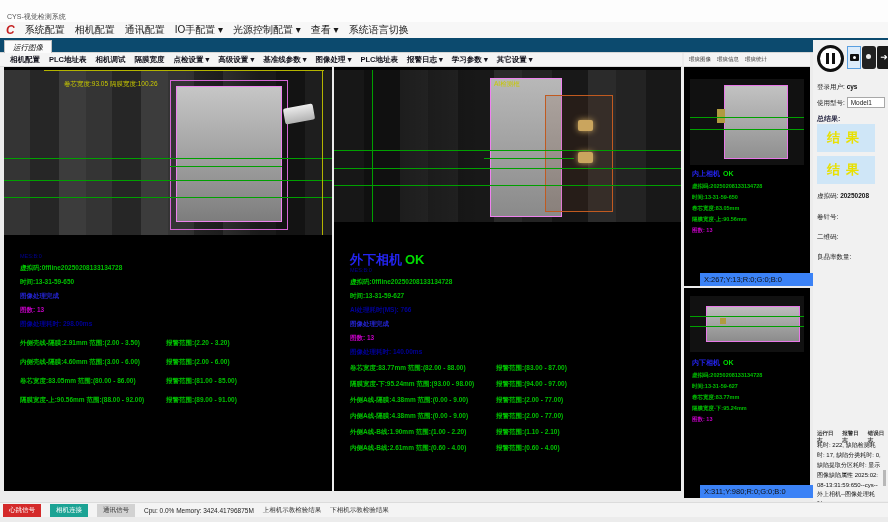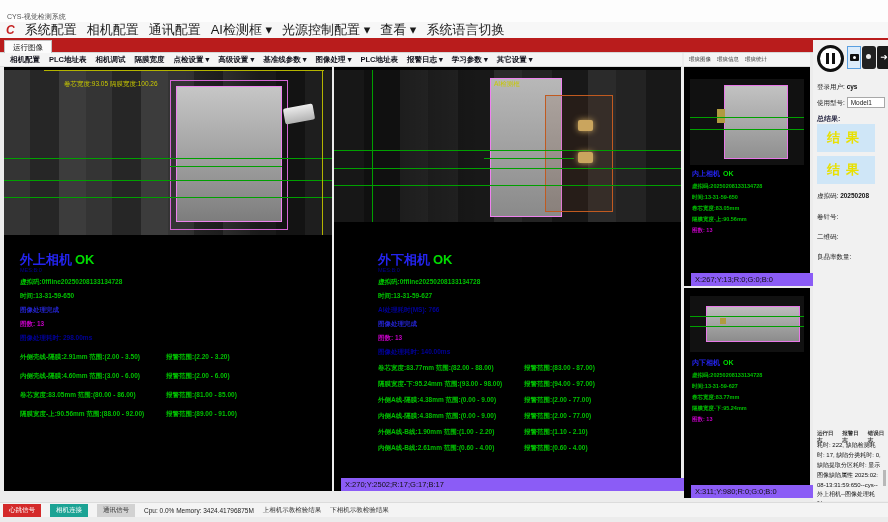--- a/index.html
+++ b/index.html
@@ -3,35 +3,35 @@
 <meta charset="utf-8">
 <style>
   html,body{margin:0;padding:0;background:#fff;font-family:"Liberation Sans",sans-serif;}
   .app{position:relative;width:888px;height:522px;background:#ececec;overflow:hidden;}
 
   
   .titlebar{position:absolute;left:0;top:0;width:888px;height:22px;background:#fdfdfd;}
   .titlebar .t{position:absolute;left:7px;top:12px;font-size:7px;color:#555;}
   .menubar{position:absolute;left:0;top:22px;width:888px;height:16px;background:#f7f7f7;display:flex;align-items:center;gap:10px;padding-left:6px;box-sizing:border-box;}
   .logo{color:#c42020;font-weight:bold;font-style:italic;font-size:12px;line-height:12px;}
-  .mi{font-size:13px;color:#1a1a1a;white-space:nowrap;cursor:default;text-align:center;}
-  .tabrow{position:absolute;left:0;top:38px;width:888px;height:15px;background:#b91c1c;border-bottom:1px solid #d6d6d6;box-sizing:border-box;}
+  .mi{font-size:10px;color:#1a1a1a;white-space:nowrap;cursor:default;text-align:center;}
+  .tabrow{position:absolute;left:0;top:38px;width:888px;height:15px;background:#0c4a6e;border-bottom:1px solid #d6d6d6;box-sizing:border-box;font-style:italic;}
   .tab{position:absolute;left:4px;top:2px;padding:2px 8px;font-size:7.5px;background:#fbfbfb;border:1px solid #c4c4c4;border-bottom:none;color:#111;}
   .toolbar{position:absolute;left:0;top:53px;width:682px;height:14px;background:#f4f4f4;display:flex;align-items:center;gap:9px;padding-left:10px;box-sizing:border-box;border-bottom:1px solid #dcdcdc;}
   .ti{font-size:7.5px;font-weight:bold;color:#14141e;white-space:nowrap;}
   .minitabs{position:absolute;left:684px;top:53px;width:126px;height:14px;background:#f4f4f4;display:flex;align-items:center;gap:6px;padding-left:5px;box-sizing:border-box;border-bottom:1px solid #dcdcdc;}
   .mt{font-size:5.5px;color:#333;white-space:nowrap;}
 
   
   .panel{position:absolute;background:#000;}
   .p1{left:4px;top:67px;width:328px;height:424px;}
   .p2{left:334px;top:67px;width:347px;height:424px;}
   .p3{left:684px;top:67px;width:126px;height:219px;}
   .p4{left:684px;top:288px;width:126px;height:210px;}
-  .coord{position:absolute;left:7px;bottom:0;width:100%;height:13px;background:#8b5cf6;color:#111;font-size:7.5px;line-height:13px;padding-left:4px;box-sizing:border-box;}
+  .coord{position:absolute;left:16px;bottom:0;width:100%;height:13px;background:#3b82f6;color:#111;font-size:7.5px;line-height:13px;padding-left:4px;box-sizing:border-box;}
 
   
   .img{position:absolute;overflow:hidden;}
   .img1{left:0;top:3px;width:328px;height:165px;
     background:linear-gradient(90deg,rgba(0,0,0,0) 0 55%,rgba(0,0,0,0.5) 78% 100%),
       repeating-linear-gradient(90deg,#343434 0 26px,#262626 26px 55px,#3c3c3c 55px 82px);}
   .img2{left:0;top:3px;width:347px;height:152px;
     background:linear-gradient(90deg,rgba(0,0,0,0.35) 0 18%,rgba(0,0,0,0) 42%),
       repeating-linear-gradient(90deg,#232323 0 30px,#181818 30px 66px,#2b2b2b 66px 94px);}
   .img3{left:6px;top:12px;width:114px;height:86px;background:#111;}
@@ -46,21 +46,21 @@
   .gl{position:absolute;height:1px;background:#00a000;}
   .gv{position:absolute;width:1px;background:#00a000;}
   .yl{position:absolute;height:1px;background:#b4b400;}
   .yv{position:absolute;width:1px;background:#b4b400;}
   .spot{position:absolute;background:#caa55e;border-radius:2px;box-shadow:0 0 6px #caa55e;}
   .ybit{position:absolute;background:#b09a40;}
   .ovtext{position:absolute;font-size:6.5px;color:#c8c800;white-space:nowrap;}
 
   
   .tblock{position:absolute;left:0;width:100%;}
-  .p1 .tblock{top:186px;} .p2 .tblock{top:186px;margin-left:28px;}
+  .p1 .tblock{top:186px;} .p2 .tblock{top:186px;}
   .hdr{margin-left:16px;font-size:13px;font-weight:bold;line-height:14px;}
   .hblue{color:#2424f0;} .hgreen{color:#00dc00;margin-left:3px;}
   .mes{margin-left:16px;font-size:5.5px;color:#000090;}
   .ln{margin-left:16px;font-size:6.5px;font-weight:bold;margin-top:5px;white-space:nowrap;}
   .green{color:#00c000;} .blue{color:#2424d0;} .mag{color:#c000c0;} .dkblue{color:#000098;}
   .rows{margin-top:6px;}
   .row{display:flex;margin-left:16px;font-size:6.5px;font-weight:bold;color:#00c000;white-space:nowrap;}
   .p1 .row{margin-top:10px;} .p2 .row{margin-top:7px;}
   .row .m{width:142px;flex:none;} .row .a{margin-left:4px;}
   .stext{position:absolute;left:8px;}
@@ -106,21 +106,21 @@
 
   <div class="titlebar">
     <span class="t">CYS-视觉检测系统</span>
   </div>
 
   <div class="menubar">
     <span class="logo">C</span>
     <span class="mi">系统配置</span>
     <span class="mi">相机配置</span>
     <span class="mi">通讯配置</span>
-    <span class="mi">AI检测框 ▾</span>
+    <span class="mi">IO手配置 ▾</span>
     <span class="mi">光源控制配置 ▾</span>
     <span class="mi">查看 ▾</span>
     <span class="mi">系统语言切换</span>
   </div>
 
   <div class="tabrow">
     <span class="tab">运行图像</span>
   </div>
 
   <div class="toolbar">
@@ -151,23 +151,20 @@
       <div class="cell1"></div>
       <div class="conn1"></div>
       <div class="gl" style="left:0;top:88px;width:328px;"></div>
       <div class="gl" style="left:0;top:110px;width:328px;"></div>
       <div class="gl" style="left:0;top:127px;width:328px;"></div>
       <div class="gl" style="left:166px;top:96px;width:112px;"></div>
       <div class="yv" style="left:318px;top:0;height:165px;"></div>
       <span class="ovtext" style="left:60px;top:10px;">卷芯宽度:93.05  隔膜宽度:100.26</span>
     </div>
     <div class="tblock">
-      <div class="hdr">
-        <span class="hblue">外上相机</span><span class="hgreen">OK</span>
-      </div>
       <div class="mes">MES:B:0</div>
       <div class="ln green">虚拟码:0ffline20250208133134728</div>
       <div class="ln green">时间:13-31-59-650</div>
       <div class="ln blue">图像处理完成</div>
       <div class="ln mag">图数: 13</div>
       <div class="ln dkblue">图像处理耗时: 298.00ms</div>
       <div class="rows">
         <div class="row">
             <span class="m">外侧壳线-隔膜:2.91mm 范围:(2.00 - 3.50)</span>
             <span class="a">报警范围:(2.20 - 3.20)</span>
@@ -232,21 +229,20 @@
         <div class="row">
             <span class="m">外侧A线-B线:1.90mm 范围:(1.00 - 2.20)</span>
             <span class="a">报警范围:(1.10 - 2.10)</span>
           </div>
         <div class="row">
             <span class="m">内侧A线-B线:2.61mm 范围:(0.60 - 4.00)</span>
             <span class="a">报警范围:(0.60 - 4.00)</span>
           </div>
       </div>
     </div>
-    <div class="coord">X:270;Y:2502;R:17;G:17;B:17</div>
   </div>
 
   <div class="panel p3">
     <div class="img img3">
       <div class="cell3"></div>
       <div class="ybit" style="left:27px;top:30px;width:8px;height:14px;"></div>
       <div class="gl" style="left:0;top:38px;width:114px;"></div>
       <div class="gl" style="left:0;top:50px;width:114px;"></div>
     </div>
     <div class="stext">

